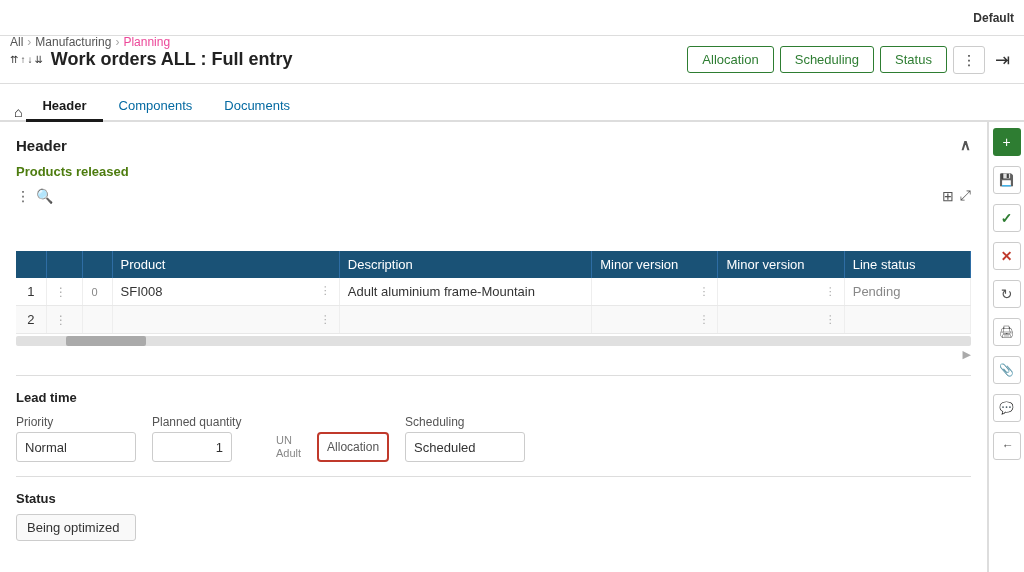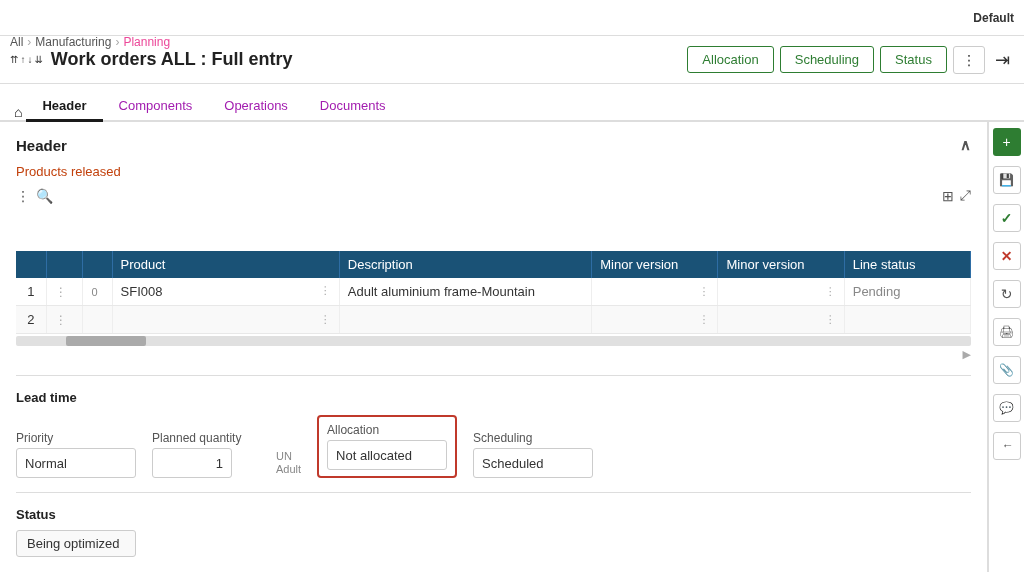--- a/index.html
+++ b/index.html
@@ -38,21 +38,21 @@
     .btn-exit {
       border: none; background: none; color: #333; font-size: 18px; cursor: pointer; padding: 4px;
     }
 
     
     .nav-tabs {
       display: flex; align-items: flex-end; background: #fff;
       border-bottom: 2px solid #ddd; padding: 0 14px; height: 38px;
     }
     .nav-tab {
-      padding: 8px 16px 6px; font-size: 13px; color: #a21caf; cursor: pointer;
+      padding: 8px 16px 6px; font-size: 13px; color: #0369a1; cursor: pointer;
       border-bottom: 3px solid transparent; margin-bottom: -2px;
     }
     .nav-tab.active { color: #1a1a1a; font-weight: bold; border-bottom: 3px solid #1a1a1a; }
     .home-icon { font-size: 14px; margin-right: 4px; cursor: pointer; }
 
     
     .main-layout { display: flex; height: calc(572px - 120px); }
 
     
     .content-area {
@@ -177,38 +177,35 @@
 
 <div class="nav-tabs">
   <span class="home-icon">⌂</span>
   <div class="nav-tab active">
     <span>Header</span>
   </div>
   <div class="nav-tab">
     <span>Components</span>
   </div>
   <div class="nav-tab">
-    <span>Operations</span>
-  </div>
-  <div class="nav-tab">
     <span>Documents</span>
   </div>
 </div>
 
 <div class="main-layout">
 
   <div class="content-area">
 
     <div class="section-header">
       <span>Header</span>
       <span style="cursor:pointer; color:#555;">∧</span>
     </div>
 
     <div>
-      <div style="font-size:13px; font-weight:400; margin-bottom:8px; color:#c2410c;">Products released</div>
+      <div style="font-size:13px; font-weight:700; margin-bottom:8px; color:#4d7c0f;">Products released</div>
 
       <div class="table-toolbar">
         <div class="table-toolbar-left">
           <button class="icon-btn">⋮</button>
           <button class="icon-btn">🔍</button>
         </div>
         <div class="table-toolbar-right">
           <button class="icon-btn">⊞</button>
           <button class="icon-btn">⤢</button>
         </div>
@@ -288,21 +285,20 @@
             <input class="form-input form-input-sm" type="text" value="1" style="text-align: right; width: 80px;">
             <div style="display:flex;flex-direction:column;line-height:1.2;margin-left:36px;">
               <span class="unit-text">UN</span>
               <span class="unit-text">Adult</span>
             </div>
           </div>
         </div>
 
         <div class="form-group" style="border: 2px solid #c0392b; border-radius: 4px; padding: 6px 8px;">
           <label class="form-label">Allocation</label>
-          <input class="form-input form-input-md" type="text" value="Not allocated" style="border: 1px solid rgb(204, 204, 204);">
         </div>
         <div class="form-group">
           <label class="form-label">Scheduling</label>
           <input class="form-input form-input-md" type="text" value="Scheduled" style="">
         </div>
       </div>
     </div>
 
     <hr class="section-divider">
 

